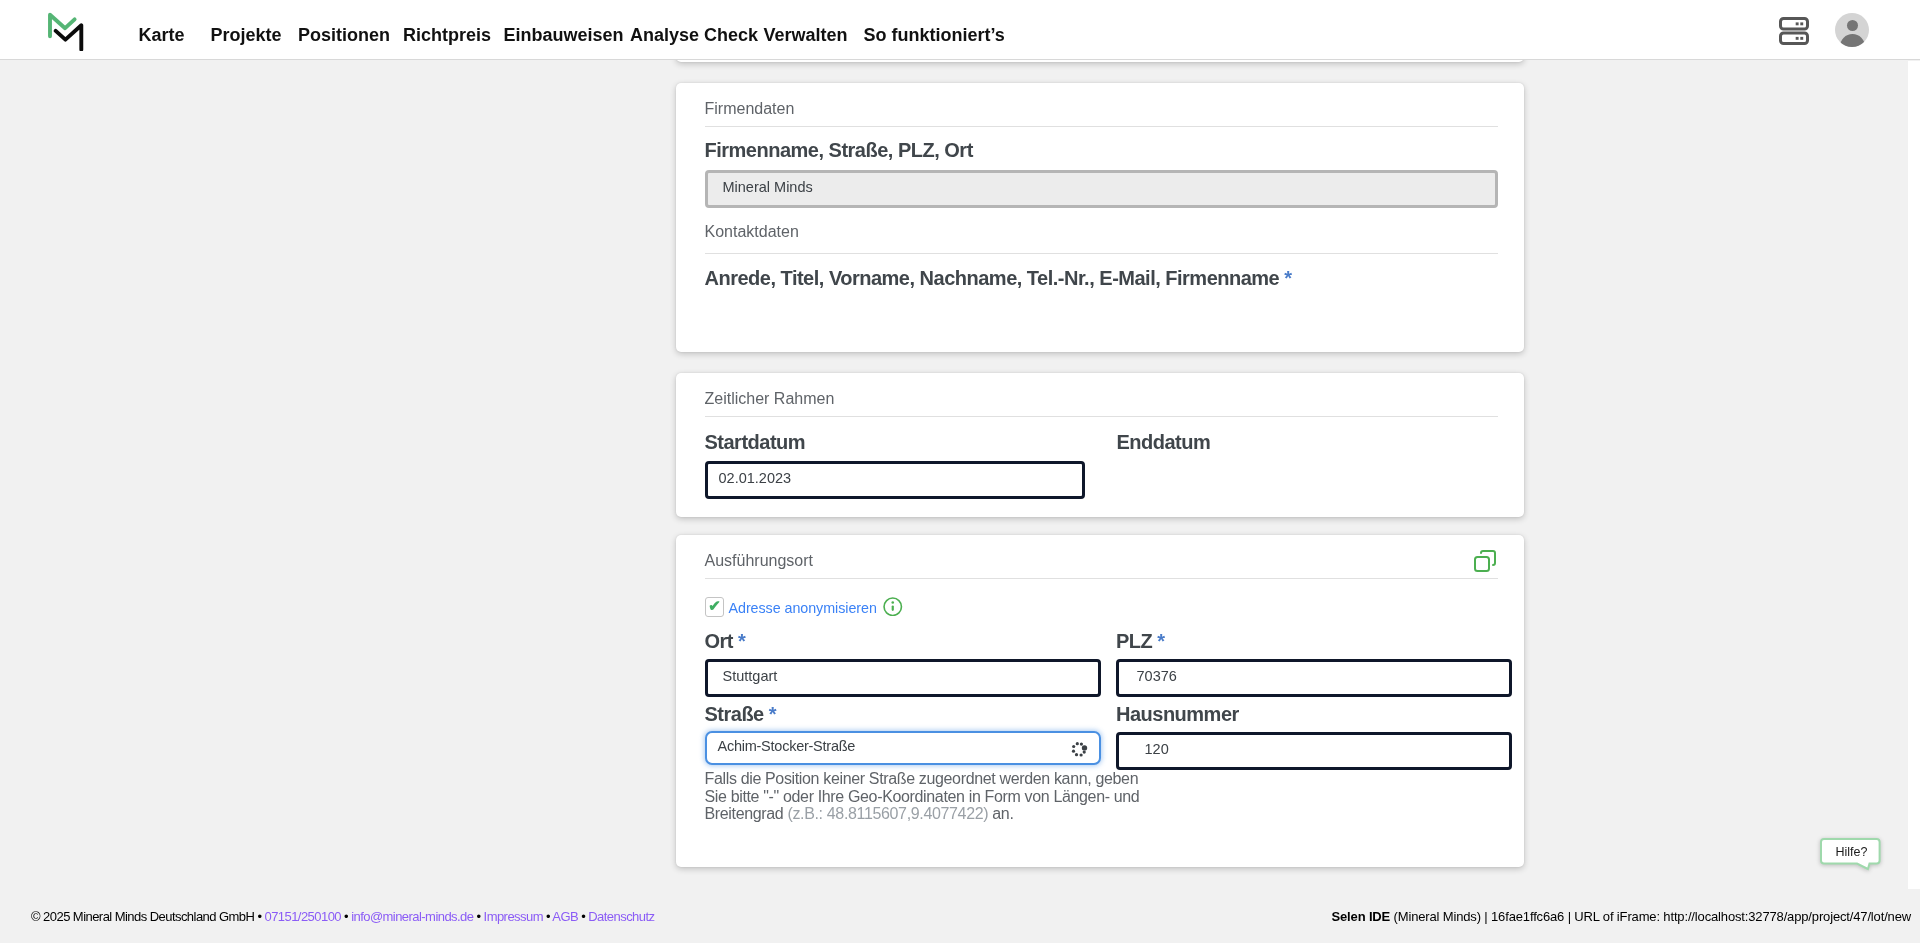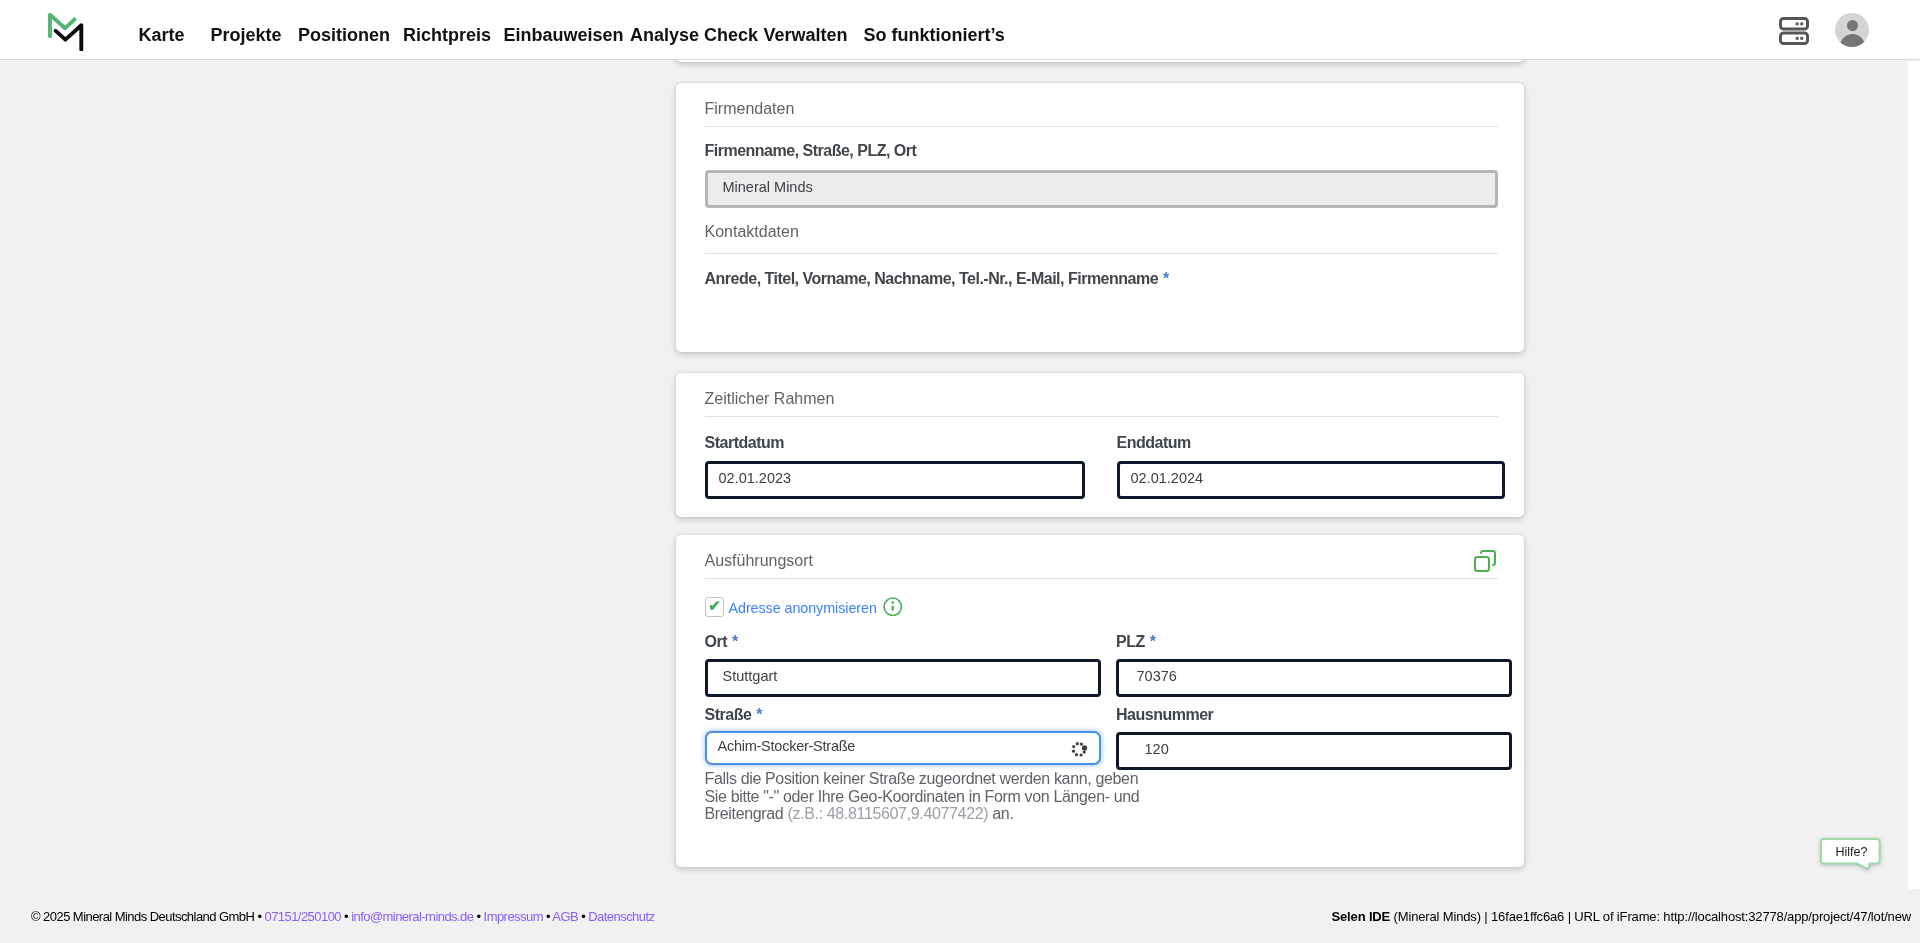--- a/index.html
+++ b/index.html
@@ -6,21 +6,21 @@
   * { margin:0; padding:0; box-sizing:border-box; }
   html,body { width:1920px; height:943px; overflow:hidden; }
   body { font-family:"Liberation Sans", sans-serif; background:#f1f1f1; position:relative; }
   .header { position:absolute; left:0; top:0; width:1920px; height:60px; background:#fff; border-bottom:1px solid #d8d8d8; z-index:20; }
   .nav a { position:absolute; top:28px; font-size:18px; font-weight:bold; color:#111; text-decoration:none; line-height:15px; white-space:nowrap; }
   .scrolltrack { position:absolute; left:1908px; top:61px; width:12px; height:828px; background:#fff; z-index:5; }
   .card { position:absolute; left:676px; width:848px; background:#fff; border-radius:5px;
           box-shadow:0 2px 6px rgba(0,0,0,.2), 0 0 2px rgba(0,0,0,.1); }
   .card h2 { position:absolute; left:28.5px; font-size:16px; font-weight:normal; color:#5f6368; line-height:20px; }
   .divider { position:absolute; left:28.5px; width:793px; height:1px; background:#e0e0e0; }
-  .lbl { position:absolute; font-size:16px; font-weight:bold; color:#40464b; line-height:15px; white-space:nowrap; letter-spacing:-0.5px; }
+  .lbl { position:absolute; font-size:20px; font-weight:bold; color:#40464b; line-height:15px; white-space:nowrap; letter-spacing:-0.5px; }
   .req { color:#4a7cc9; margin-left:5px; }
   .inp { position:absolute; height:38px; background:#fff; border:3px solid #0f172a; border-radius:4px;
          font-size:14.5px; color:#3c4146; line-height:29.5px; padding-left:15px; white-space:nowrap; overflow:hidden; }
   .inp.disabled { background:#ececec; border-color:#b5b5b5; }
   .inp.date { padding-left:11px; }
   .inp.sel { padding-left:9.5px; letter-spacing:-0.15px; }
   .focus { border:2px solid #4a90e2; border-radius:7px; line-height:27.5px; padding-left:11px; letter-spacing:-0.25px;
            box-shadow:0 0 5px 1px rgba(74,144,226,.45); }
   .helptext { position:absolute; left:28.5px; font-size:16px; color:#5f6368; line-height:17.5px; letter-spacing:-0.35px; }
   .helptext .lite { color:#9aa0a6; }
@@ -75,21 +75,20 @@
   <div class="divider" style="top:170.5px;"></div>
   <div class="lbl" style="left:28.5px; top:188px;">Anrede, Titel, Vorname, Nachname, Tel.-Nr., E-Mail, Firmenname<span class="req">*</span></div>
 </div>
 
 <div class="card" style="top:372.5px; height:144px;">
   <h2 style="top:16px;">Zeitlicher Rahmen</h2>
   <div class="divider" style="top:43.5px;"></div>
   <div class="lbl" style="left:28.5px; top:62.5px;">Startdatum</div>
   <div class="lbl" style="left:440.5px; top:62.5px;">Enddatum</div>
   <div class="inp date" style="left:28.5px; top:88.5px; width:380px;">02.01.2023</div>
-  <div class="inp date" style="left:440.5px; top:88.5px; width:388px;">02.01.2024</div>
 </div>
 
 <div class="card" style="top:534.5px; height:332.5px;">
   <h2 style="top:16px;">Ausführungsort</h2>
   <svg style="position:absolute;left:797px;top:14px;" width="24" height="24" viewBox="0 0 24 24" fill="none" stroke="#4caf50" stroke-width="2" stroke-linecap="round" stroke-linejoin="round">
     <rect x="2" y="8" width="14" height="14" rx="2.5"></rect>
     <path d="M20 16c1.1 0 2-.9 2-2V4c0-1.1-.9-2-2-2H10c-1.1 0-2 .9-2 2"></path>
   </svg>
   <div class="divider" style="top:43.5px;"></div>
 

